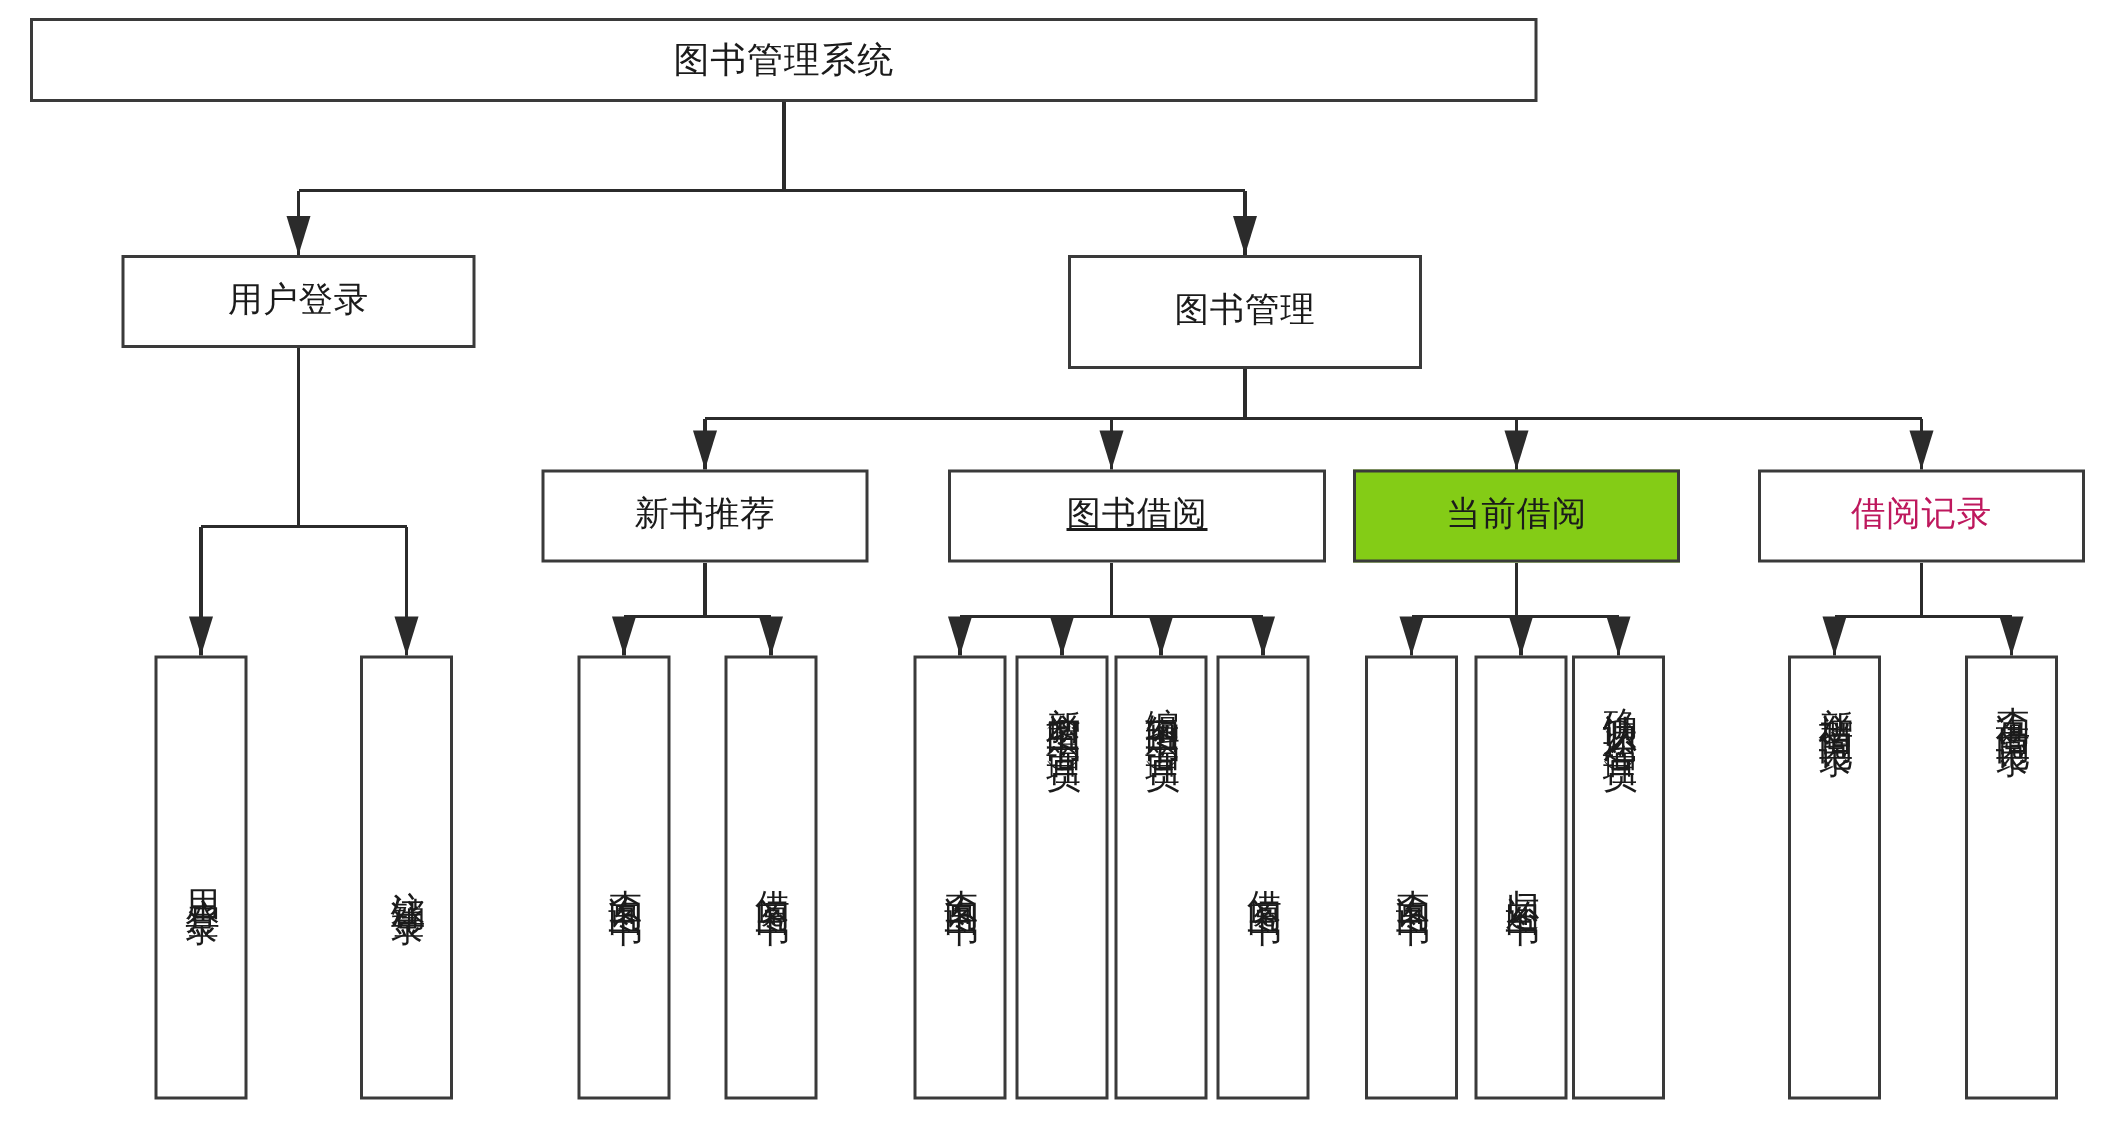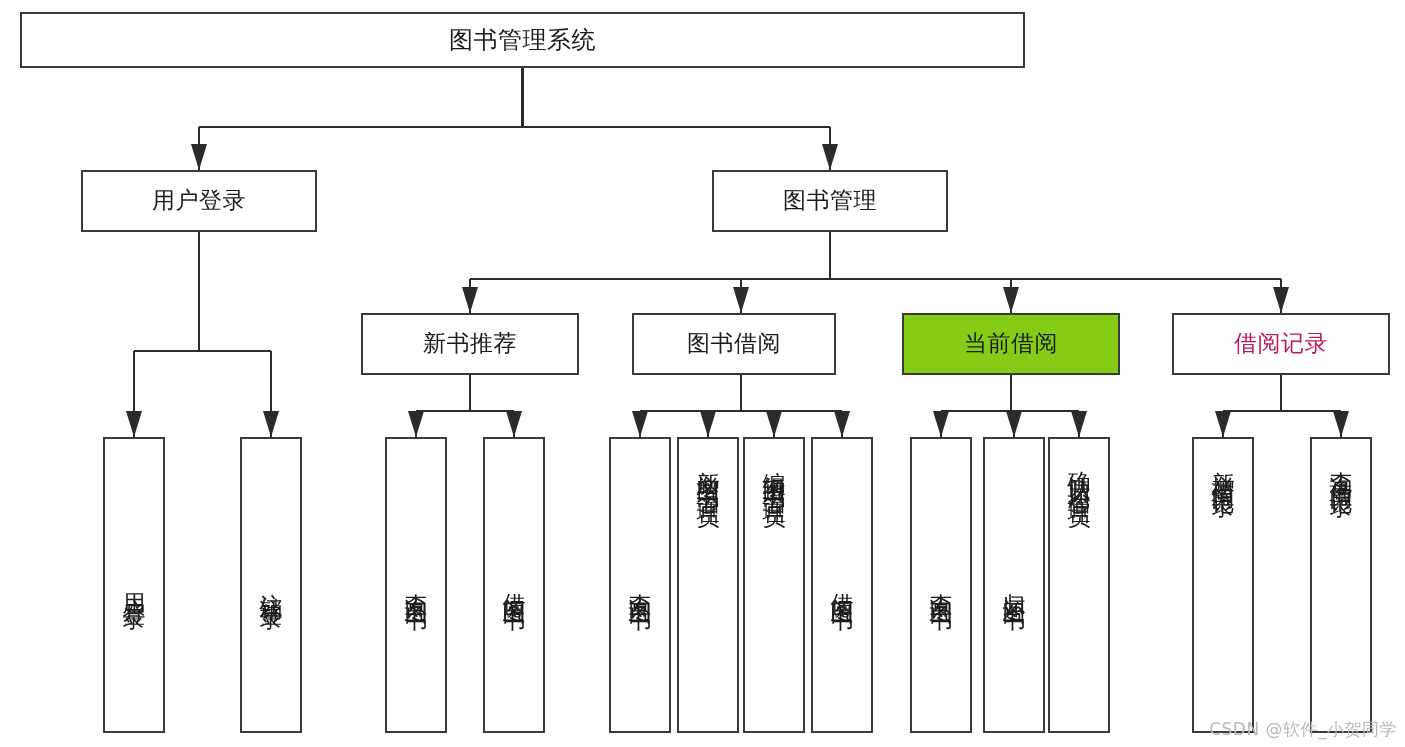--- a/index.html
+++ b/index.html
@@ -139,27 +139,27 @@
       <polygon points="1333,411 1349,411 1341,437" fill="#2b2b2b"></polygon>
     </svg>
 
   <div id="nodes">
       <div class="node horiz root" style="left: 20px; top: 12px; width: 1005px; height: 56px; border-color: rgb(58, 58, 58); background: rgb(255, 255, 255);">
         <span class="label" style="color: rgb(27, 27, 27);">图书管理系统</span>
       </div>
       <div class="node horiz" style="left: 81px; top: 170px; width: 236px; height: 62px; border-color: rgb(58, 58, 58); background: rgb(255, 255, 255);">
         <span class="label" style="color: rgb(27, 27, 27);">用户登录</span>
       </div>
-      <div class="node horiz" style="left: 712px; top: 170px; width: 236px; height: 62px; border-color: rgb(58, 58, 58); background: rgb(255, 255, 255);">
+      <div class="node horiz" style="left: 712px; top: 170px; width: 236px; height: 76px; border-color: rgb(58, 58, 58); background: rgb(255, 255, 255);">
         <span class="label" style="color: rgb(27, 27, 27);">图书管理</span>
       </div>
       <div class="node horiz" style="left: 361px; top: 313px; width: 218px; height: 62px; border-color: rgb(58, 58, 58); background: rgb(255, 255, 255);">
         <span class="label" style="color: rgb(27, 27, 27);">新书推荐</span>
       </div>
-      <div class="node horiz" style="left: 632px; top: 313px; width: 204px; height: 62px; border-color: rgb(58, 58, 58); background: rgb(255, 255, 255);">
+      <div class="node horiz" style="left: 632px; top: 313px; width: 252px; height: 62px; border-color: rgb(58, 58, 58); background: rgb(255, 255, 255); text-decoration: underline;">
         <span class="label" style="color: rgb(27, 27, 27);">图书借阅</span>
       </div>
       <div class="node horiz" style="left: 902px; top: 313px; width: 218px; height: 62px; border-color: rgb(58, 58, 58); background: #84cc16;">
         <span class="label" style="color: rgb(27, 27, 27);">当前借阅</span>
       </div>
       <div class="node horiz" style="left: 1172px; top: 313px; width: 218px; height: 62px; border-color: rgb(58, 58, 58); background: rgb(255, 255, 255);">
         <span class="label" style="color: #be185d;">借阅记录</span>
       </div>
       <div class="node vert mid-text" style="left: 103px; top: 437px; width: 62px; height: 296px; border-color: rgb(58, 58, 58); background: rgb(255, 255, 255);">
         <span class="label" style="color: rgb(27, 27, 27);">用户登录</span>
@@ -195,14 +195,13 @@
         <span class="label" style="color: rgb(27, 27, 27);">确认归还（管理员）</span>
       </div>
       <div class="node vert" style="left: 1192px; top: 437px; width: 62px; height: 296px; border-color: rgb(58, 58, 58); background: rgb(255, 255, 255);">
         <span class="label" style="color: rgb(27, 27, 27);">新增借阅记录</span>
       </div>
       <div class="node vert" style="left: 1310px; top: 437px; width: 62px; height: 296px; border-color: rgb(58, 58, 58); background: rgb(255, 255, 255);">
         <span class="label" style="color: rgb(27, 27, 27);">查询借阅记录</span>
       </div>
     </div>
 
-  <div class="watermark">CSDN @软件_小贺同学</div>
 </div>
 
 </body></html>

